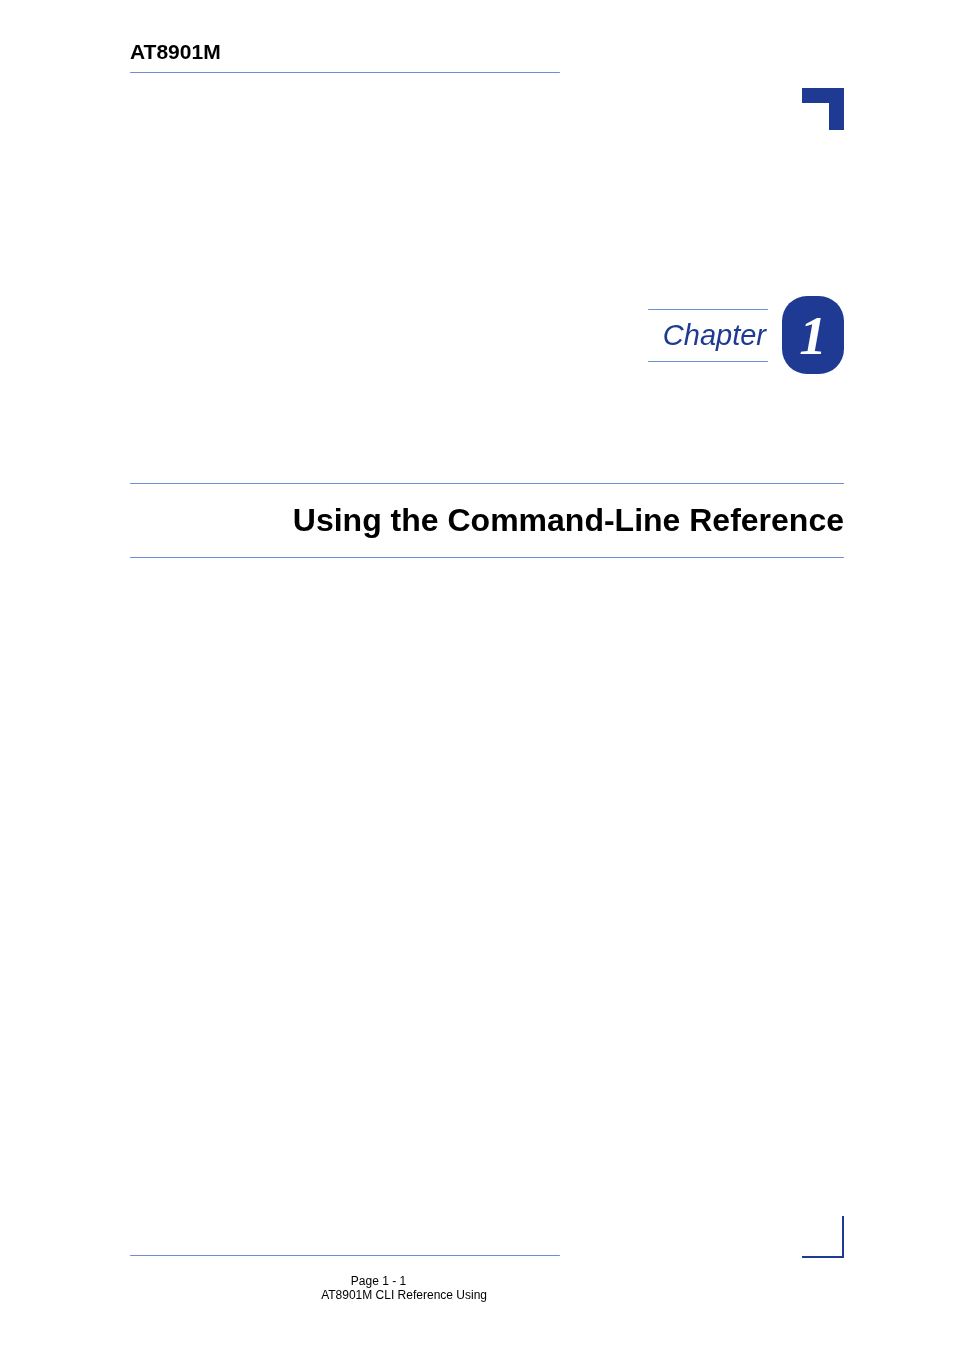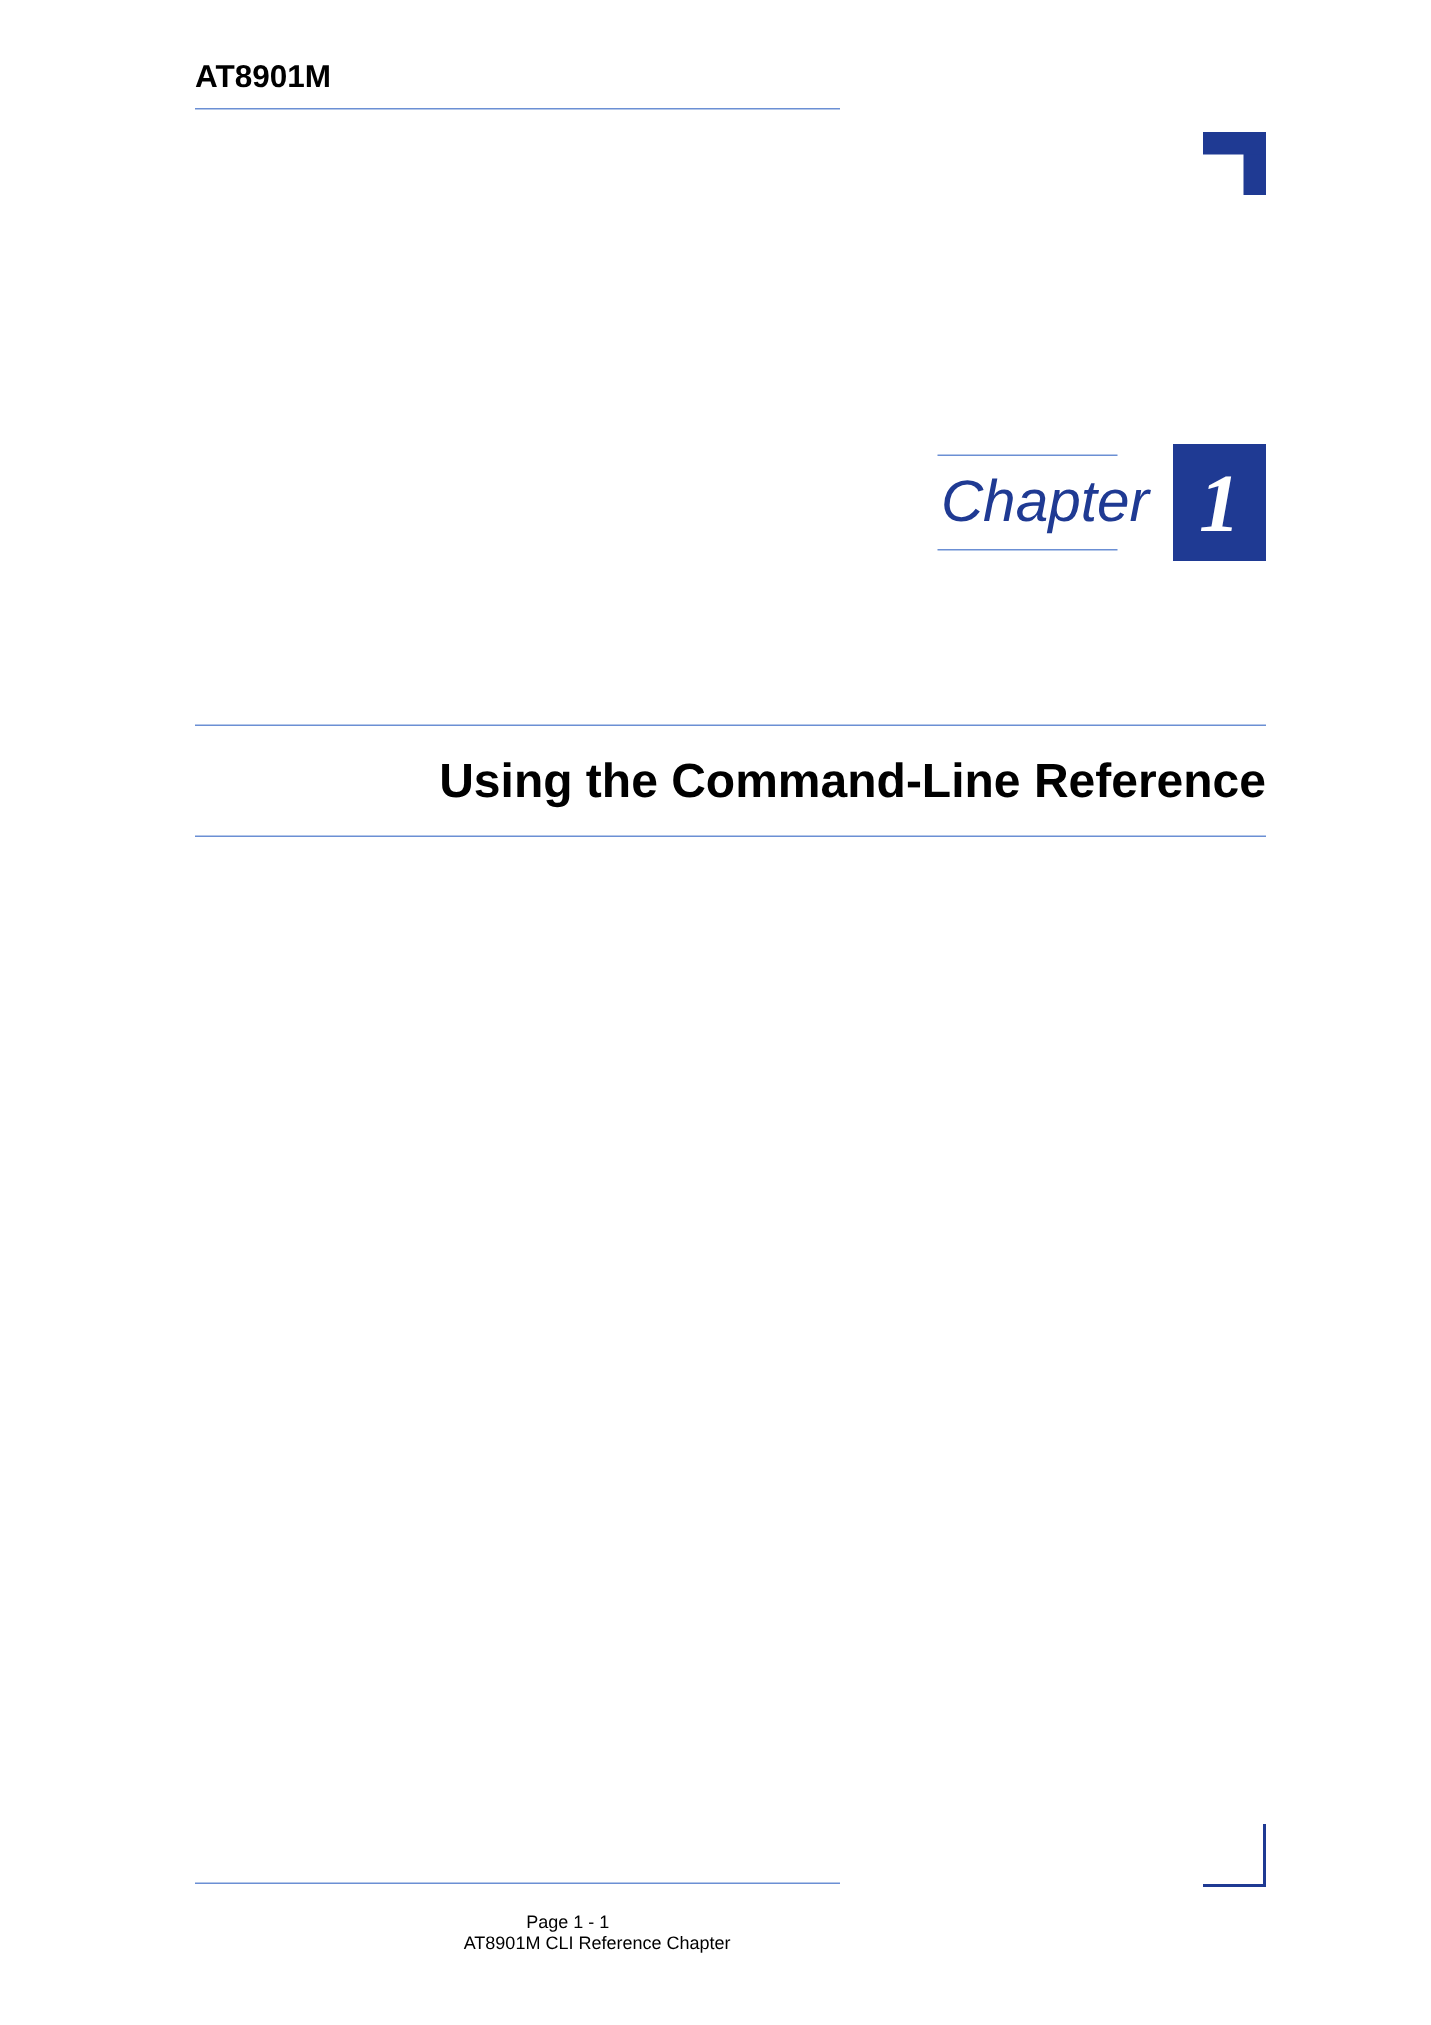--- a/index.html
+++ b/index.html
@@ -1,18 +1,19 @@
 <!DOCTYPE html>
 <html><head>
   <meta charset="utf-8">
   <style>
     * {
       margin: 0;
       padding: 0;
       box-sizing: border-box;
+      border-radius: 25px;
     }
     body {
       width: 954px;
       height: 1350px;
       background: #ffffff;
       font-family: Arial, Helvetica, sans-serif;
       position: relative;
     }
     .page {
       width: 100%;
@@ -71,21 +72,21 @@
       display: flex;
       flex-direction: column;
       align-items: stretch;
     }
     .chapter-label-wrap .line {
       border: none;
       border-top: 1.5px solid #6b8fd4;
       width: 120px;
     }
     .chapter-label {
-      font-size: 39px;
+      font-size: 29px;
       font-style: italic;
       color: #1f3a93;
       font-family: Arial, Helvetica, sans-serif;
       padding: 9px 2px;
       text-align: right;
     }
     .chapter-number {
       width: 62px;
       height: 78px;
       background: #1f3a93;
@@ -195,17 +196,17 @@
     <div class="chapter-title">Using the Command-Line Reference</div>
     <hr class="title-rule">
   </div>
 
   <div class="corner-mark-bottom"></div>
 
   <div class="footer">
     <hr class="footer-rule">
     <div class="footer-row">
       <div class="footer-page">Page 1 - 1</div>
-      <div class="footer-manual">AT8901M CLI Reference Chapter</div>
+      <div class="footer-manual">AT8901M CLI Reference Using</div>
     </div>
   </div>
 
 </div>
 
 </body></html>

